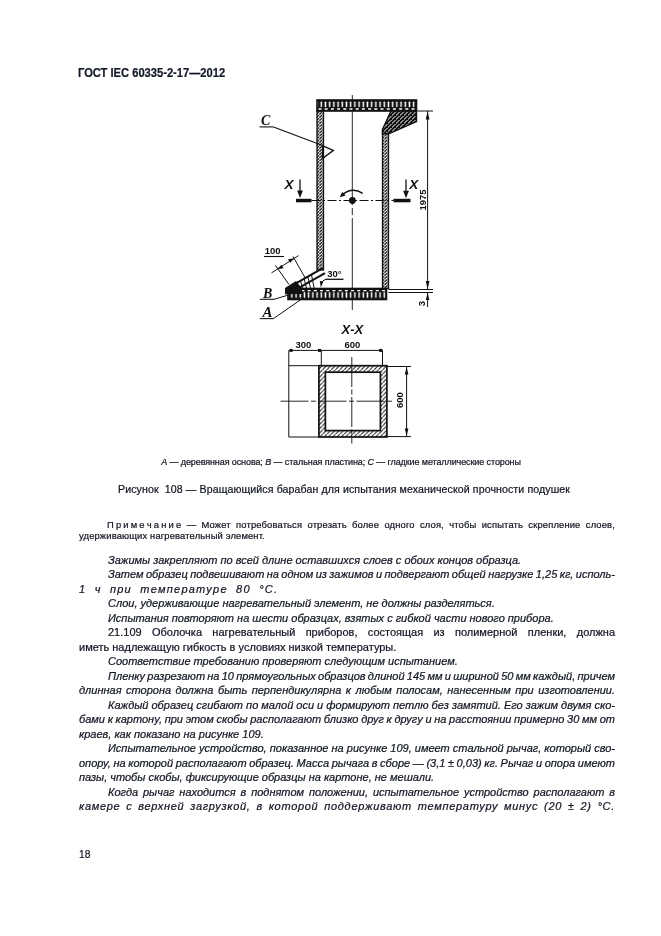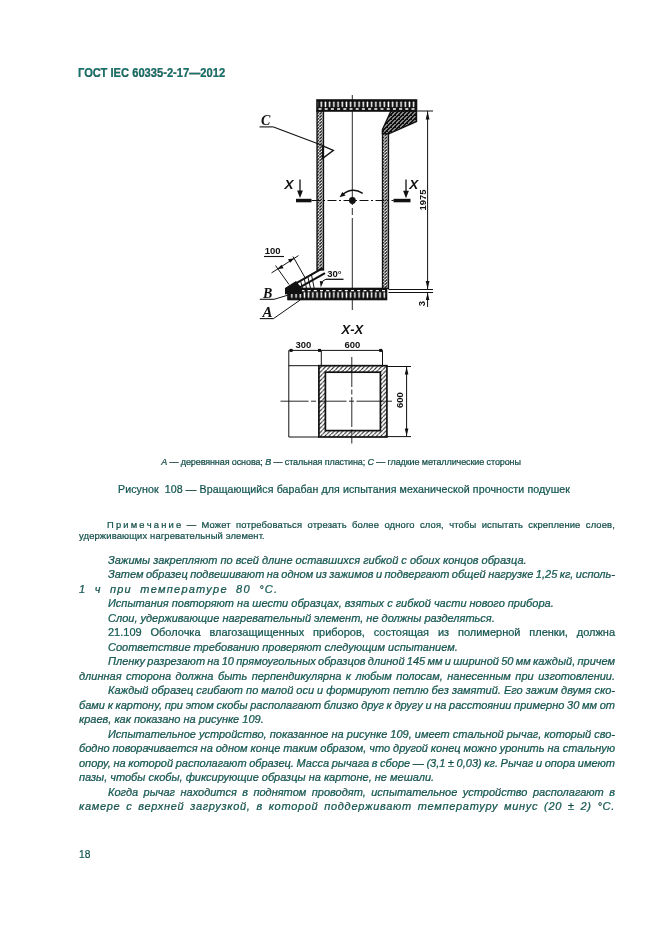--- a/index.html
+++ b/index.html
@@ -1,17 +1,17 @@
 <!DOCTYPE html>
 <html><head>
 <meta charset="utf-8">
 <style>
   html,body{margin:0;padding:0;background:#fff;-webkit-font-smoothing:antialiased;}
   #page{position:relative;width:661px;height:936px;background:#ffffff;overflow:hidden;will-change:transform;
-        font-family:"Liberation Sans",sans-serif;color:#0f766e;-webkit-text-stroke:0.22px #161616;}
+        font-family:"Liberation Sans",sans-serif;color:#0f172a;-webkit-text-stroke:0.22px #161616;}
   .abs{position:absolute;}
   #hdr{left:78px;top:64.5px;font-size:13.6px;font-weight:bold;transform:scaleX(0.82);transform-origin:0 0;white-space:nowrap;}
   #legend{left:0px;top:457px;width:682px;text-align:center;font-size:9px;letter-spacing:-0.1px;white-space:nowrap;}
   #figcap{left:0px;top:482.5px;width:688px;text-align:center;font-size:10.6px;letter-spacing:.1px;}
   #note{left:79px;top:518.5px;width:536px;font-size:9.4px;line-height:11.6px;letter-spacing:0.15px;}
   #body{left:79px;top:552.5px;width:536px;font-size:11px;line-height:14.5px;font-style:italic;}
   #body div{height:14.5px;overflow:visible;white-space:nowrap;}
   .j{text-align:justify;text-align-last:justify;white-space:normal !important;}
   .ind{text-indent:29px;}
   .up{font-style:normal;}
@@ -191,43 +191,43 @@
 
   <div class="abs" id="figcap">Рисунок&nbsp; 108 — Вращающийся барабан для испытания механической прочности подушек</div>
 
   <div class="abs" id="note">
     <div class="j"><span style="margin-left:28px"></span>П р и м е ч а н и е — Может потребоваться отрезать более одного слоя, чтобы испытать скрепление слоев,</div>
     <div>удерживающих <b>нагревательный элемент</b>.</div>
   </div>
 
   <div class="abs" id="body">
 
-    <div class="ind">Зажимы закрепляют по всей длине оставшихся гибкой с обоих концов образца.</div>
+    <div class="ind">Зажимы закрепляют по всей длине оставшихся слоев с обоих концов образца.</div>
 
     <div class="ind j" style="word-spacing:-0.7px">Затем образец подвешивают на одном из зажимов и подвергают общей нагрузке 1,25&nbsp;кг, исполь-</div>
     <div style="letter-spacing:1.25px;word-spacing:4px">1 ч при температуре 80 °С.</div>
 
+    <div class="ind">Слои, удерживающие <b>нагревательный элемент</b>, не должны разделяться.</div>
+
     <div class="ind">Испытания повторяют на шести образцах, взятых с <b>гибкой части</b> нового прибора.</div>
 
-    <div class="ind">Слои, удерживающие <b>нагревательный элемент</b>, не должны разделяться.</div>
-
-    <div class="ind j up">21.109 Оболочка <b>влагозащищенных приборов,</b> состоящая из полимерной пленки, должна</div>
+    <div class="ind j up">21.109 Оболочка <b>нагревательный приборов,</b> состоящая из полимерной пленки, должна</div>
+    <div class="up">иметь надлежащую гибкость в условиях низкой температуры.</div>
 
     <div class="ind">Соответствие требованию проверяют следующим испытанием.</div>
 
     <div class="ind j" style="word-spacing:-0.9px">Пленку разрезают на 10&nbsp;прямоугольных образцов длиной 145&nbsp;мм и шириной 50&nbsp;мм каждый, причем</div>
     <div class="j">длинная сторона должна быть перпендикулярна к любым полосам, нанесенным при изготовлении.</div>
 
     <div class="ind j" style="word-spacing:-0.5px">Каждый образец сгибают по малой оси и формируют петлю без замятий. Его зажим двумя ско-</div>
     <div class="j" style="word-spacing:-0.45px">бами к картону, при этом скобы располагают близко друг к другу и на расстоянии примерно 30&nbsp;мм от</div>
     <div>краев, как показано на рисунке 109.</div>
 
     <div class="ind j" style="word-spacing:-0.25px">Испытательное устройство, показанное на рисунке 109, имеет стальной рычаг, который сво-</div>
-    <div class="j" style="word-spacing:-0.2px">бодно поворачивается на одном конце таким образом, что другой конец можно уронить на стальную</div>
     <div class="j" style="word-spacing:-0.55px">опору, на которой располагают образец. Масса рычага в сборе — (3,1 ± 0,03) кг. Рычаг и опора имеют</div>
     <div>пазы, чтобы скобы, фиксирующие образцы на картоне, не мешали.</div>
 
-    <div class="ind j">Когда рычаг находится в поднятом проводят, испытательное устройство располагают в</div>
+    <div class="ind j">Когда рычаг находится в поднятом положении, испытательное устройство располагают в</div>
     <div class="j" style="letter-spacing:0.7px">камере с верхней загрузкой, в которой поддерживают температуру минус (20 ± 2) °С.</div>
   </div>
 
   <div class="abs" id="pageno">18</div>
 </div>
 
 </body></html>

